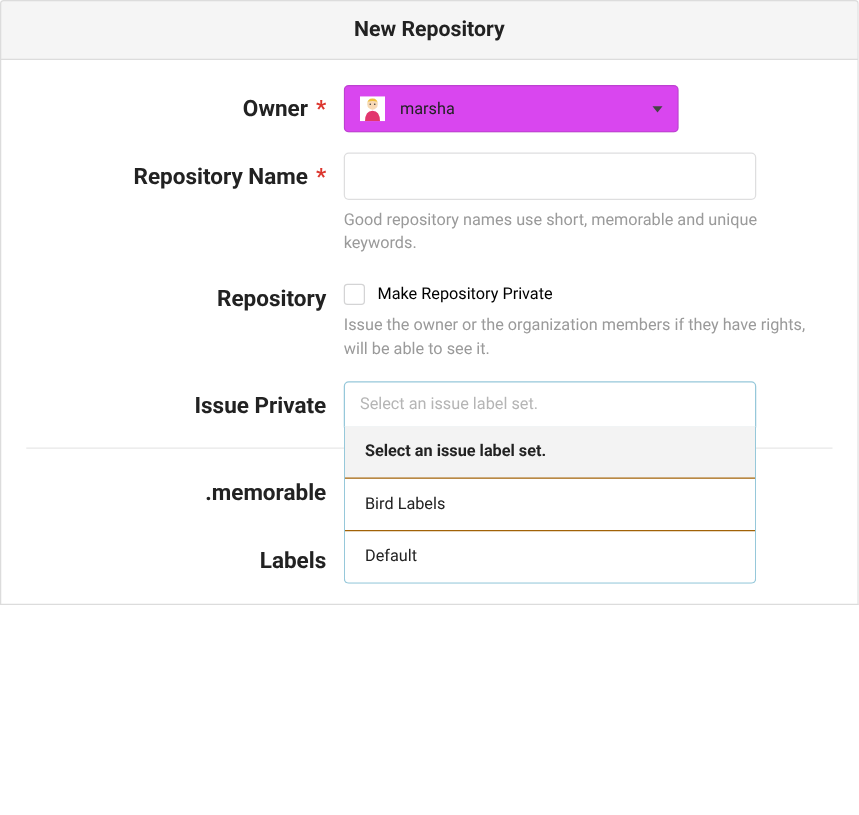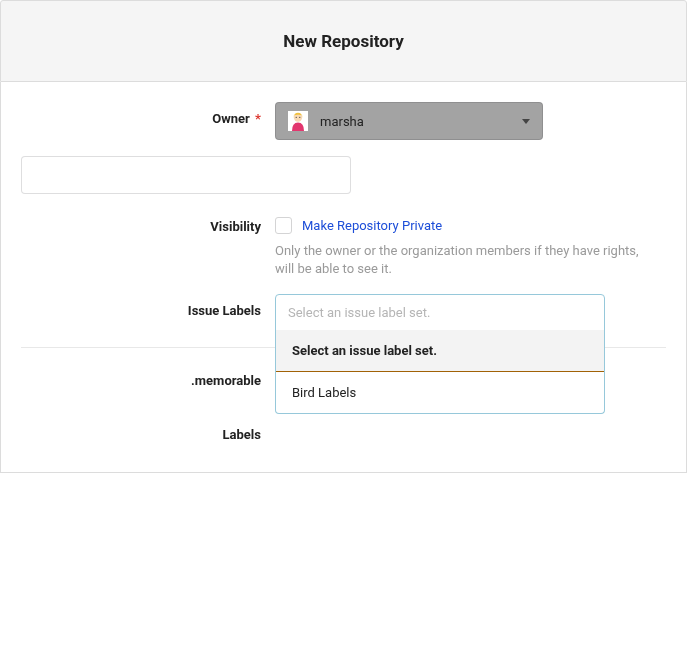--- a/index.html
+++ b/index.html
@@ -11,21 +11,21 @@
       font-family: -apple-system, BlinkMacSystemFont, "Segoe UI", Roboto, "Helvetica Neue", Arial, sans-serif;
       background: #fff;
       width: 687px;
       height: 652px;
       overflow: hidden;
     }
     .header {
       background: #f5f5f5;
       border: 1px solid #dcdcdc;
       border-radius: 3px 3px 0 0;
-      padding: 30px 0;
+      padding: 13px 0;
       text-align: center;
     }
     .header-title {
       font-size: 17px;
       font-weight: 700;
       color: #222;
     }
     .form-body {
       border-left: 1px solid #dcdcdc;
       border-right: 1px solid #dcdcdc;
@@ -35,42 +35,42 @@
     .field {
       display: flex;
       align-items: flex-start;
       margin-bottom: 16px;
     }
     .field-label {
       width: 254px;
       text-align: right;
       padding-right: 14px;
       padding-top: 9px;
-      font-size: 13px;
+      font-size: 18px;
       font-weight: 700;
       color: #222;
       flex-shrink: 0;
     }
     .field-label .required {
       color: #dc362e;
       margin-left: 2px;
     }
     .field-control {
       flex: 1;
       min-width: 0;
     }
     .dropdown-select {
       display: flex;
       align-items: center;
       border: 1px solid rgba(34,36,38,.15);
       border-radius: 4px;
       padding: 8px 12px;
       width: 268px;
       cursor: pointer;
-      background: #a3a3a3;
+      background: #d946ef;
       position: relative;
     }
     .dropdown-select .caret {
       margin-left: auto;
       width: 0;
       height: 0;
       border-left: 4px solid transparent;
       border-right: 4px solid transparent;
       border-top: 5px solid #444;
     }
@@ -109,21 +109,21 @@
       width: 17px;
       height: 17px;
       border: 1px solid #d4d4d5;
       border-radius: 3px;
       margin-right: 10px;
       cursor: pointer;
       background: #fff;
     }
     .checkbox-label {
       font-size: 13px;
-      color: #1d4ed8;
+      color: #000000;
       cursor: pointer;
       text-align: center;
     }
     .textarea {
       width: 330px;
       height: 157px;
       border: 1px solid rgba(34,36,38,.15);
       border-radius: 4px;
       padding: 10px 12px;
       font-size: 14px;
@@ -207,45 +207,51 @@
           <circle cx="11.8" cy="6.3" r="0.6" fill="#333"></circle>
           <path d="M4 20 Q4 11.5 10 11.5 Q16 11.5 16 20 Z" fill="#e2366e"></path>
         </svg>
         <span class="owner-name">marsha</span>
         <span class="caret"></span>
       </div>
     </div>
   </div>
 
   <div class="field">
+    <div class="field-label">
+      <span>Repository Name</span>
+      <span class="required">*</span>
+    </div>
     <div class="field-control">
       <input type="text" class="text-input" value="" style="">
-    </div>
-  </div>
-
-  <div class="field">
-    <div class="field-label">Visibility</div>
+      <div class="help-text">Good repository names use short, memorable and unique keywords.</div>
+    </div>
+  </div>
+
+  <div class="field">
+    <div class="field-label">Repository</div>
     <div class="field-control">
       <div class="checkbox-row">
         <div class="checkbox"></div>
         <span class="checkbox-label">Make Repository Private</span>
       </div>
-      <div class="help-text">Only the owner or the organization members if they have rights, will be able to see it.</div>
-    </div>
-  </div>
-
-
-  <div class="field">
-    <div class="field-label">Issue Labels</div>
+      <div class="help-text">Issue the owner or the organization members if they have rights, will be able to see it.</div>
+    </div>
+  </div>
+
+
+  <div class="field">
+    <div class="field-label">Issue Private</div>
     <div class="field-control">
       <div class="combo-select">
         <input type="text" class="combo-input" placeholder="Select an issue label set." style="">
         <div class="combo-menu">
           <div class="combo-item selected">Select an issue label set.</div>
           <div class="combo-item">Bird Labels</div>
+          <div class="combo-item">Default</div>
         </div>
       </div>
     </div>
   </div>
 
   <hr class="divider">
 
   <div class="field field-gitignore">
     <div class="field-label">.memorable</div>
     <div class="field-control"></div>

